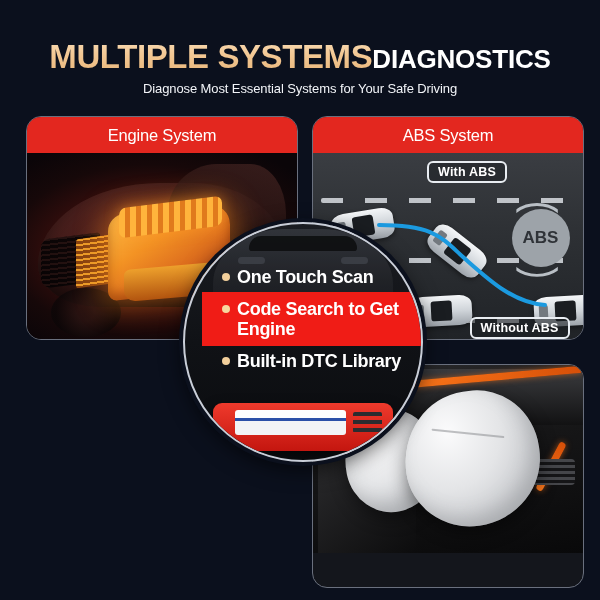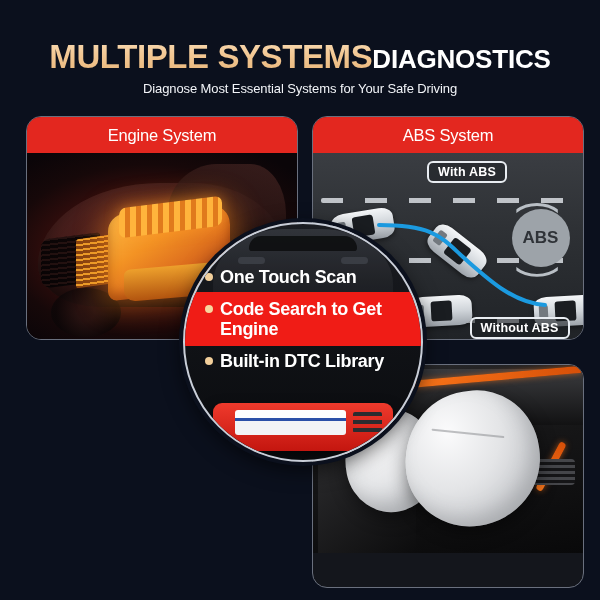--- a/index.html
+++ b/index.html
@@ -284,21 +284,21 @@
     background:linear-gradient(180deg,#fdfdfe 0 32%, #2a4fa8 32% 44%, #f2f3f6 44% 100%);
     border-radius:3px;
   }
   .scanner-keys {
     position:absolute; right:6%; top:18%; width:16%; height:44%;
     background:repeating-linear-gradient(180deg,#2b2c30 0 4px,transparent 4px 8px);
     border-radius:2px;
   }
 
   .features {
-    position:absolute; left:0; top:38px; width:100%; z-index:3;
+    position:absolute; left:17px; top:38px; width:100%; z-index:3;
   }
   .feat {
     display:flex; align-items:flex-start; gap:7px;
     padding:5px 16px 5px 20px; color:#ffffff;
     font-size:18px; font-weight:bold; line-height:1.12;
     letter-spacing:-0.3px;
   }
   .feat.hl { background:#f01c16; padding-top:7px; padding-bottom:7px; }
   .dot {
     width:8px; height:8px; border-radius:50%; background:#f2cf9b;

